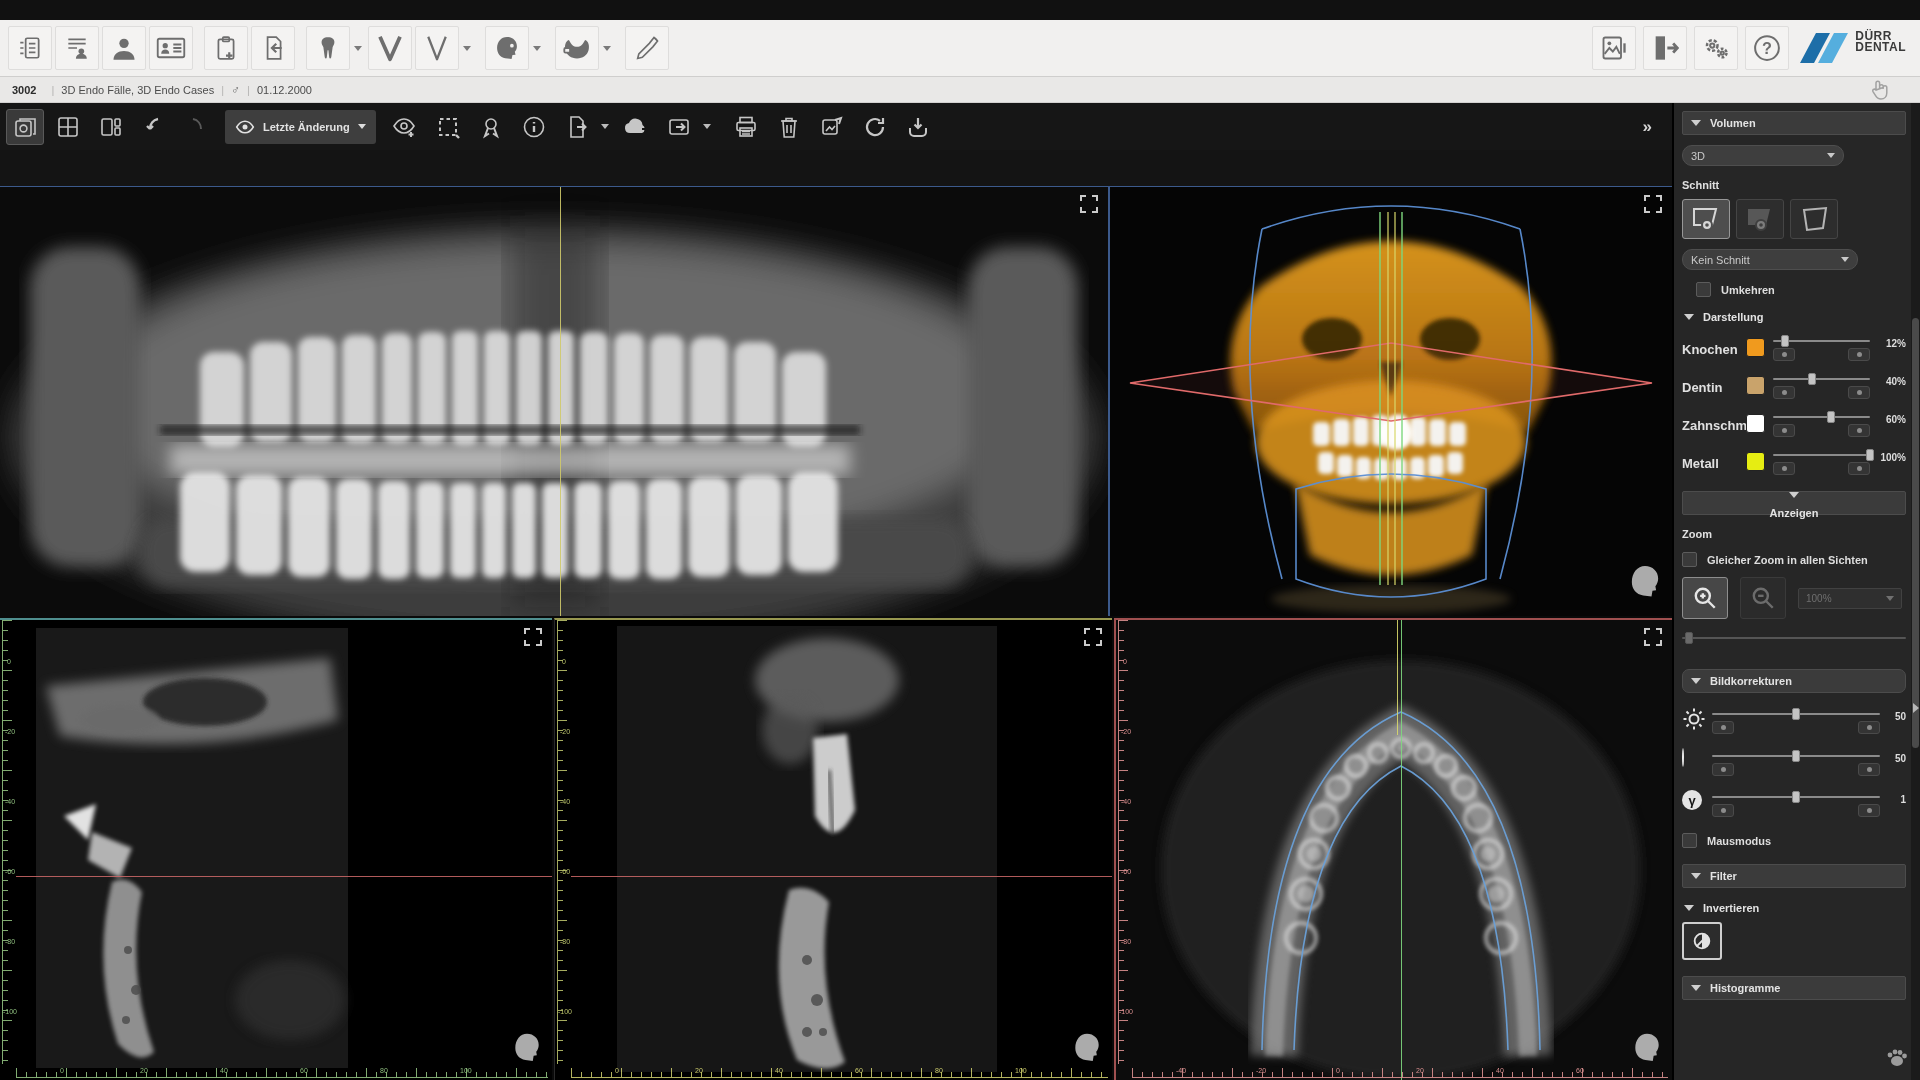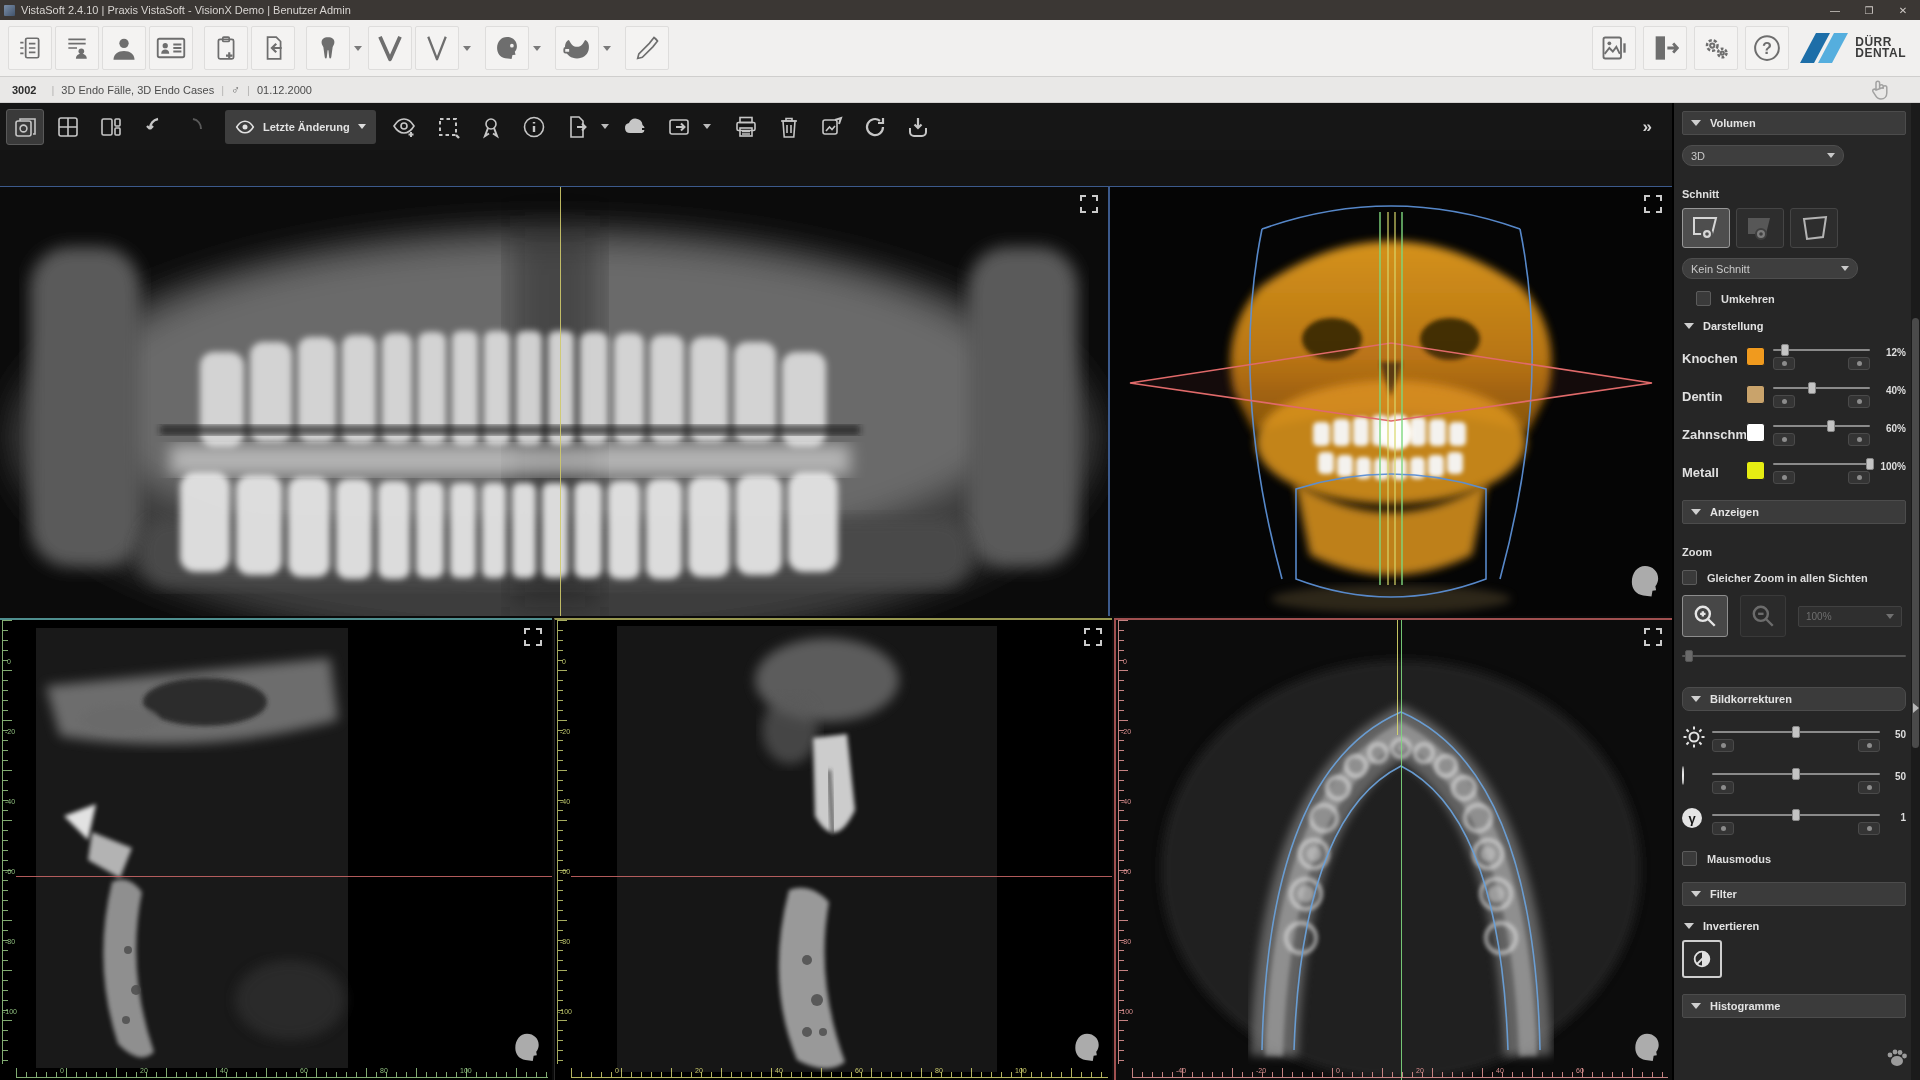--- a/index.html
+++ b/index.html
@@ -16,21 +16,21 @@
 
   
   .toolbar { position:absolute; left:0; top:20px; width:1920px; height:57px; background:#f1f0ef; border-bottom:1px solid #cfcecd; display:flex; align-items:center; padding:0 8px; }
   .tgroup { display:flex; align-items:center; height:46px; }
   .tbtn { width:44px; height:44px; border:1px solid #dedddc; background:#f4f3f2; border-radius:2px; margin-right:3px; display:flex; align-items:center; justify-content:center; position:relative; }
   .tbtn svg { stroke:#6e6e6e; fill:none; stroke-width:1.6; }
   .tbtn .fillicon { fill:#6e6e6e; stroke:none; }
   .tsep { width:8px; }
   .caret { width:0; height:0; border-left:4px solid transparent; border-right:4px solid transparent; border-top:5px solid #7a7a7a; margin:0 6px 0 1px; }
   .toolbar-right { margin-left:auto; display:flex; align-items:center; gap:4px; }
-  .brand { display:flex; align-items:center; margin-left:10px; margin-right:6px; }
+  .brand { display:flex; align-items:flex-start; margin-left:10px; margin-right:6px; }
   .brand-stripes { position:relative; width:44px; height:34px; margin-right:5px; }
   .stripe { position:absolute; background:#2f86c0; transform:skewX(-28deg); }
   .s1 { left:2px; bottom:2px; width:14px; height:30px; background:#1d6ea8; }
   .s2 { left:20px; bottom:2px; width:14px; height:30px; background:#55aede; }
   .brand-text { display:flex; flex-direction:column; line-height:11px; font-weight:bold; color:#3a3a3a; font-size:12px; letter-spacing:.5px; }
 
   
   .breadcrumb { position:absolute; left:0; top:77px; width:1920px; height:26px; background:#e9e8e7; border-bottom:1px solid #d2d1d0; display:flex; align-items:center; font-size:11px; color:#4c4c4c; padding-left:4px; }
   .bc-id { font-weight:bold; color:#2b2b2b; padding:0 8px; }
   .bc-sep { color:#b5b4b3; padding:0 7px; }
@@ -90,21 +90,21 @@
   .rlab { position:absolute; font-size:7px; line-height:8px; }
 
   
   .sidebar { position:absolute; right:0; top:0; width:248px; height:977px; background:#262626; border-left:2px solid #000; color:#dcdcdc; }
   .sb-content { position:absolute; left:8px; right:14px; top:0; }
   .sb-header { margin-top:8px; height:24px; background:#3b3b3b; border:1px solid #4c4c4c; border-radius:2px; display:flex; align-items:center; gap:9px; padding:0 8px; font-size:11px; font-weight:bold; color:#e3e3e3; }
   .tri { width:0; height:0; border-left:5px solid transparent; border-right:5px solid transparent; border-top:6px solid #cfcfcf; }
   .sb-subheader { margin-top:14px; display:flex; align-items:center; gap:9px; font-size:11px; font-weight:bold; color:#e3e3e3; padding-left:2px; }
   .sb-select { margin-top:10px; height:21px; width:162px; background:#3e3e3e; border:1px solid #4e4e4e; border-radius:10px; display:flex; align-items:center; font-size:11px; color:#c9c9c9; padding:0 8px; }
   .sb-select .dd-caret { margin-left:auto; width:0;height:0;border-left:4px solid transparent;border-right:4px solid transparent;border-top:5px solid #c9c9c9; }
-  .sb-label { margin-top:22px; font-size:11px; font-weight:bold; color:#e0e0e0; }
+  .sb-label { margin-top:13px; font-size:11px; font-weight:bold; color:#e0e0e0; }
   .slice-btns { margin-top:8px; display:flex; gap:6px; }
   .slice-btn { width:48px; height:40px; border-radius:3px; background:#2d2d2d; border:1px solid #454545; display:flex; align-items:center; justify-content:center; position:relative; }
   .slice-btn.sel { background:#4e4e4e; border:1px solid #979797; }
   .slice-btn svg { stroke:#d6d6d6; fill:none; stroke-width:2; }
   .check-row { margin-top:12px; display:flex; align-items:center; gap:10px; font-size:11px; font-weight:bold; color:#dedede; }
   .checkbox { width:15px; height:15px; background:#3a3a3a; border:1px solid #5c5c5c; border-radius:2px; flex:0 0 auto; }
 
   .t-row { margin-top:11px; display:flex; align-items:flex-start; }
   .t-label { width:64px; font-size:13px; font-weight:bold; color:#e0e0e0; padding-top:8px; }
   .t-swatch { width:19px; height:19px; border-radius:3px; border:1px solid #222; margin:4px 8px 0 0; flex:0 0 auto; }
@@ -140,29 +140,20 @@
   .sb-scrollbar { position:absolute; right:0; top:0; bottom:0; width:9px; background:#1b1b1b; }
   .sb-thumb { position:absolute; left:1px; right:1px; top:215px; height:430px; background:#4a4a4a; border-radius:4px; }
   .sb-expand { position:absolute; right:1px; top:600px; width:0; height:0; border-top:5px solid transparent; border-bottom:5px solid transparent; border-left:6px solid #b8b8b8; }
   .paw-corner { position:absolute; right:10px; bottom:6px; opacity:.8; }
 </style>
 </head>
 <body>
 
 <div class="screen">
 
-  <div class="titlebar">
-    <span class="app-icon"></span>
-    <span class="tb-title">VistaSoft 2.4.10 | Praxis VistaSoft - VisionX Demo | Benutzer Admin</span>
-    <span class="win-controls">
-      <span class="win-btn">—</span>
-      <span class="win-btn">❐</span>
-      <span class="win-btn">✕</span>
-    </span>
-  </div>
 
   <div class="toolbar">
     <div class="tgroup">
       <div class="tbtn" title="">
         <svg width="26" height="26" viewBox="0 0 24 24">
           <rect x="8" y="3" width="12" height="18" rx="1.5"></rect>
             <path d="M11 8h6M11 12h6M11 16h6"></path>
             <path d="M3 7h3M3 12h3M3 17h3"></path>
         </svg>
       </div>
@@ -831,21 +822,21 @@
                 <div class="thumb" style="left: 100%;"></div>
               </div>
             <div class="mini">
                 <span class="mini-btn"></span>
                 <span class="mini-btn"></span>
               </div>
           </div>
           <span class="t-value">100%</span>
         </div>
 
-        <div class="sb-header" style="margin-top:16px;">
+        <div class="sb-header" style="margin-top:16px;flex-direction:column;">
           <span class="tri"></span>
           <span>Anzeigen</span>
         </div>
 
         <div class="sb-label">Zoom</div>
 
         <div class="check-row">
           <span class="checkbox"></span>
           <span>Gleicher Zoom in allen Sichten</span>
         </div>

